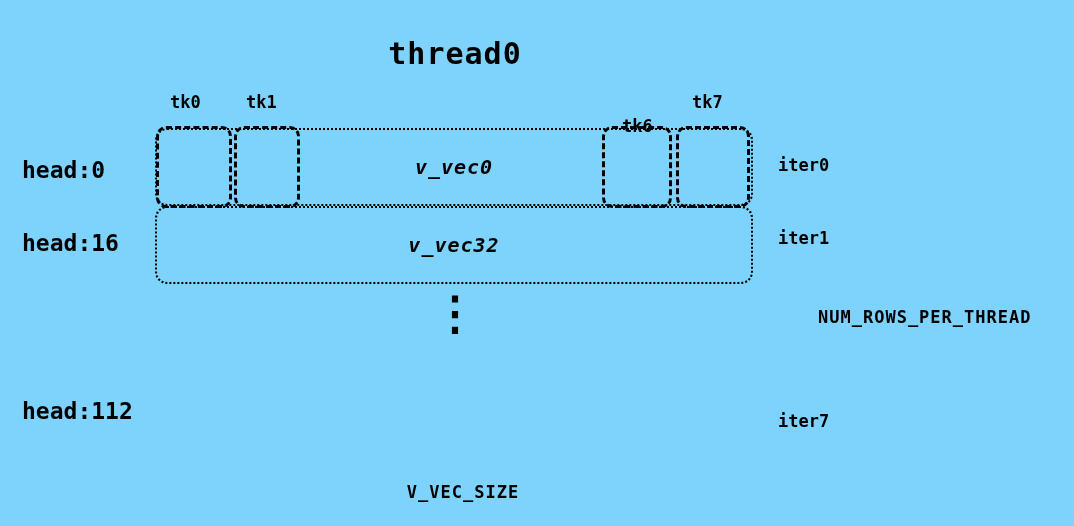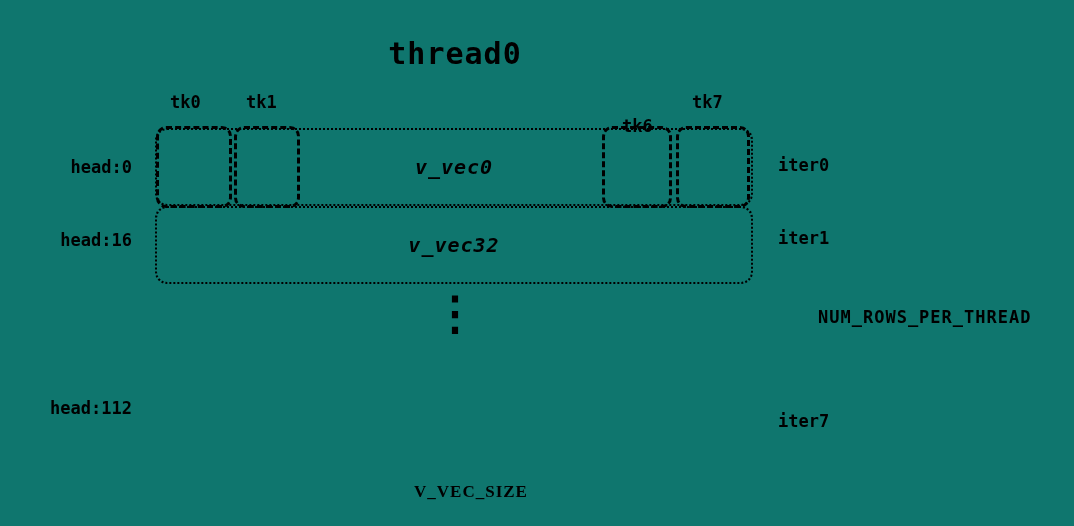--- a/index.html
+++ b/index.html
@@ -4,21 +4,21 @@
 <style>
   html, body {
     margin: 0;
     padding: 0;
     background: #ffffff;
   }
   .diagram {
     position: relative;
     width: 1074px;
     height: 526px;
-    background: #0f766e;
+    background: #7dd3fc;
     color: #000000;
     font-family: "DejaVu Sans Mono", "Liberation Mono", monospace;
     overflow: hidden;
   }
   .title {
     position: absolute;
     left: 155px;
     top: 36px;
     width: 600px;
     text-align: center;
@@ -69,22 +69,21 @@
     background: transparent;
   }
   .tk-box.b0 { left: 156px; width: 76px; }
   .tk-box.b1 { left: 234px; width: 66px; }
   .tk-box.b6 { left: 602px; width: 70px; }
   .tk-box.b7 { left: 676px; width: 74px; }
 
   .head-label {
     position: absolute;
     width: 110px;
-    text-align: right;
-    font-size: 17px;
+    font-size: 23px;
     font-weight: bold;
   }
   .head-label.h0 { left: 22px; top: 157px; }
   .head-label.h1 { left: 22px; top: 230px; }
   .head-label.h2 { left: 22px; top: 398px; }
 
   .iter-label {
     position: absolute;
     left: 778px;
     font-size: 17px;
@@ -109,28 +108,27 @@
     top: 307px;
     font-size: 17px;
     font-weight: bold;
     letter-spacing: 1px;
     white-space: nowrap;
     text-align: center;
   }
 
   .bottom-annotation {
     position: absolute;
-    left: 171px;
+    left: 163px;
     top: 482px;
     width: 600px;
     text-align: center;
     font-size: 17px;
     font-weight: bold;
     letter-spacing: 1px;
-    font-family: Liberation Serif, serif;
   }
 </style>
 </head>
 <body>
 
 <div class="diagram">
 
   <div class="title">thread0</div>
 
   <div class="tk-label tk0">tk0</div>

